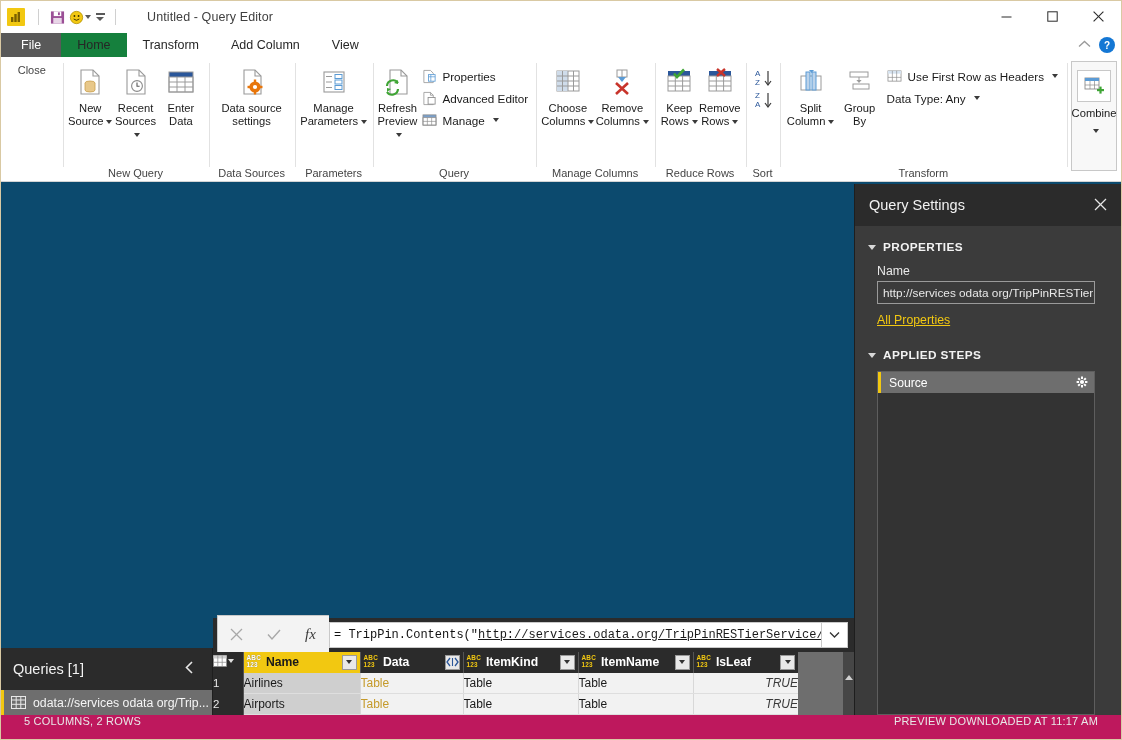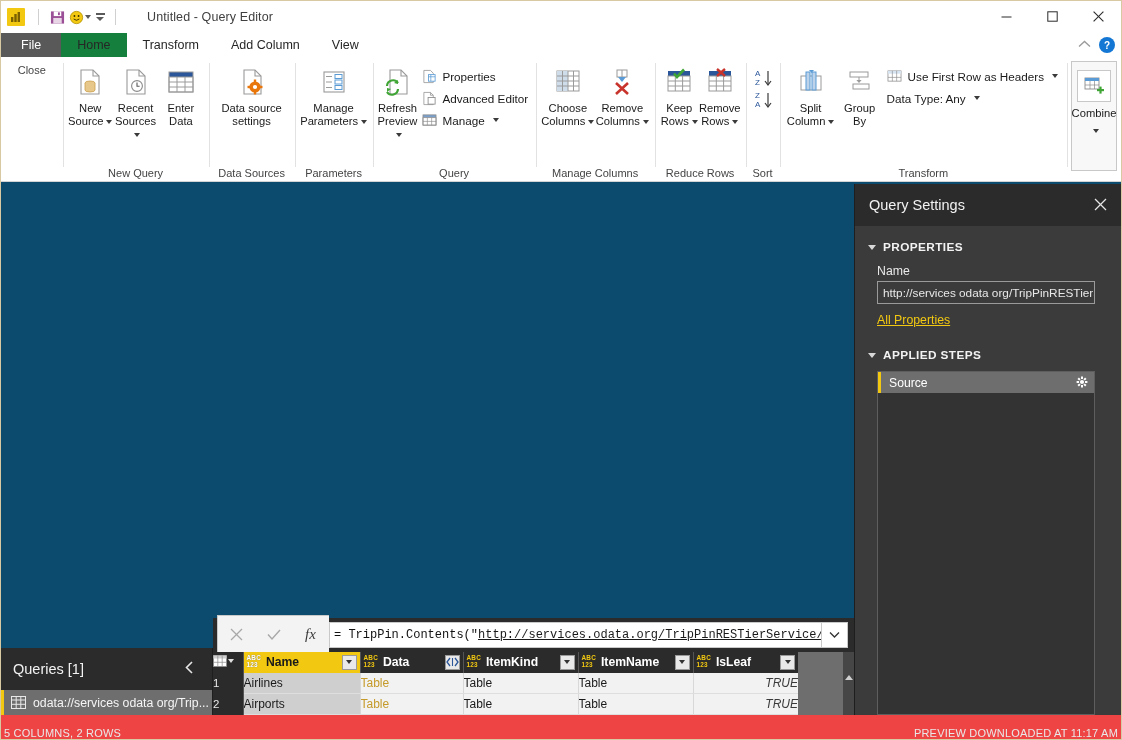--- a/index.html
+++ b/index.html
@@ -272,23 +272,23 @@
   }
   .step-item {
     height: 21px; background: #6e6e6e; color: #fff; font-size: 12.2px;
     display: flex; align-items: center; justify-content: space-between;
     border-left: 3px solid #f2c811; padding: 0 6px 0 8px;
   }
   .gear { color: #fff; font-size: 11px; }
 
   
   .statusbar {
-    height: 24px; flex: 0 0 24px; background: #ef4444;
-    display: flex; align-items: flex-end; justify-content: space-between;
-    padding: 0 3px; color: #e8e8e8; font-size: 11px;
+    height: 24px; flex: 0 0 24px; background: #be185d;
+    display: flex; align-items: flex-start; justify-content: space-between;
+    padding: 0 23px; color: #e8e8e8; font-size: 11px;
     letter-spacing: .2px;
   }
 </style>
 </head>
 <body>
 
 <div id="app">
 
   <div class="titlebar">
     <div class="pbi-logo">

